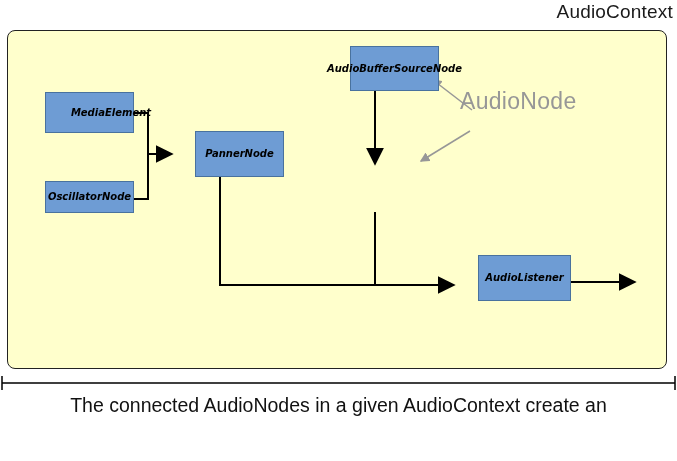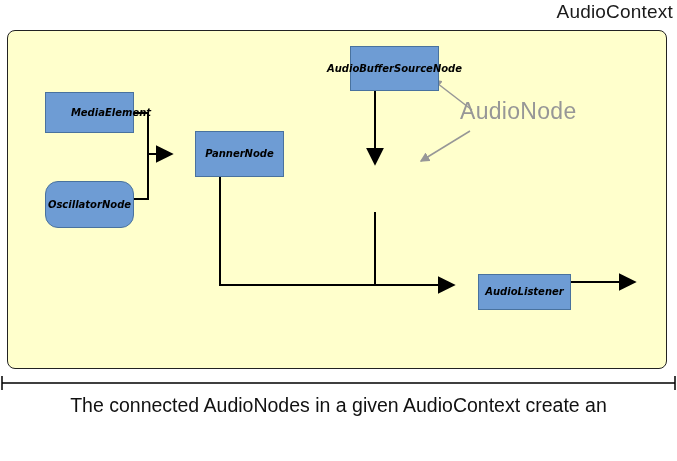--- a/index.html
+++ b/index.html
@@ -55,21 +55,21 @@
     font-weight: bold;
     font-style: italic;
     color: #000000;
     line-height: 1.35;
     margin-left: 20px;
   }
   .nl { display: block; }
   .audionode-label {
     position: absolute;
     left: 460px;
-    top: 98px;
+    top: 88px;
     font-size: 23px;
     color: #979797;
     letter-spacing: 0.3px;
   }
   .caption {
     position: absolute;
     left: 0;
     top: 389px;
     width: 677px;
     text-align: center;
@@ -111,35 +111,35 @@
     <line x1="472" y1="110" x2="433" y2="80" stroke="#979797" stroke-width="1.5" marker-end="url(#gray-arrow)"></line>
     <line x1="470" y1="131" x2="421" y2="161" stroke="#979797" stroke-width="1.5" marker-end="url(#gray-arrow)"></line>
 
     <path d="M2 376 L2 390 M2 383 L675 383 M675 376 L675 390" fill="none" stroke="#000000" stroke-width="1.5"></path>
   </svg>
 
   <div class="node" style="left:25px; top:92px; width:89px; height:41px;padding-left:43px;">
     <span class="nl">MediaElement</span>
   </div>
 
-  <div class="node" style="left:25px; top:181px; width:89px; height:47px;border-radius:13px;">
+  <div class="node" style="left:25px; top:181px; width:89px; height:32px;">
     <span class="nl">OscillatorNode</span>
   </div>
 
   <div class="node" style="left:175px; top:131px; width:89px; height:46px;">
     <span class="nl">PannerNode</span>
   </div>
 
   <div class="node" style="left:330px; top:46px; width:89px; height:45px;">
     <span class="nl">AudioBuffer</span>
     <span class="nl">SourceNode</span>
   </div>
 
 
-  <div class="node" style="left:458px; top:274px; width:93px; height:36px;">
+  <div class="node" style="left:458px; top:255px; width:93px; height:46px;">
     <span class="nl">AudioListener</span>
   </div>
 
   <div class="audionode-label">AudioNode</div>
 
   <div class="caption">
     <div>The connected AudioNodes in a given AudioContext create an</div>
   </div>
 
 </div>

